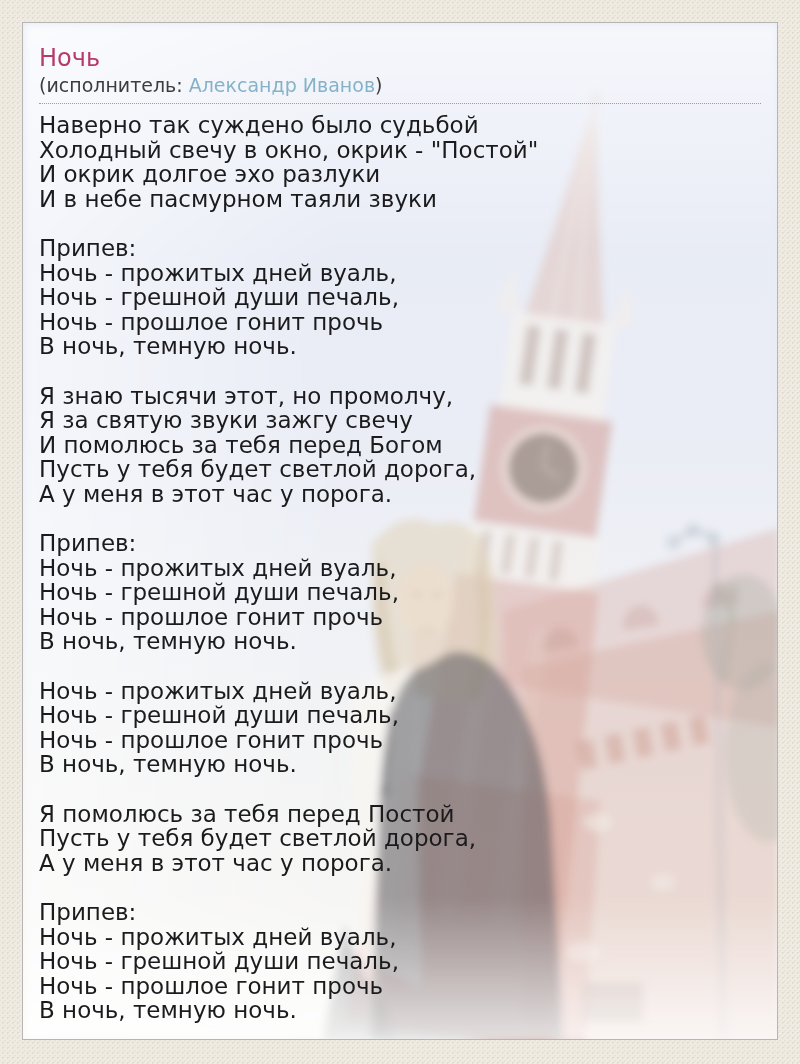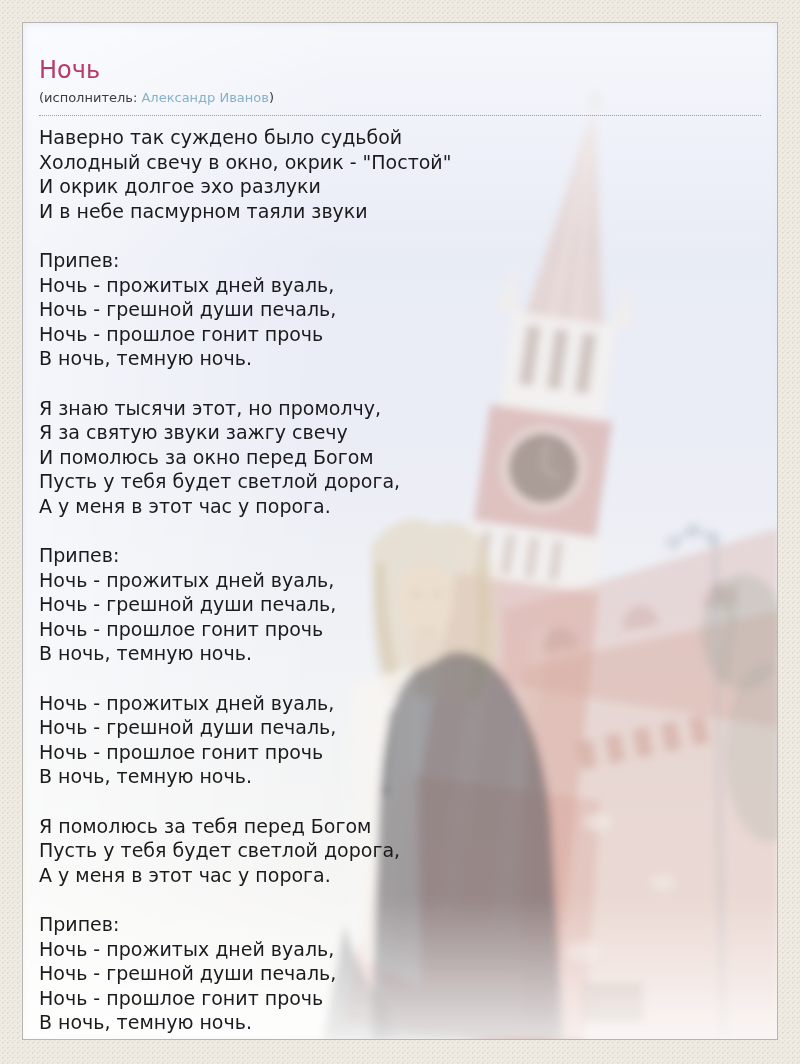--- a/index.html
+++ b/index.html
@@ -40,44 +40,44 @@
     position: absolute;
     left: 0; top: 0;
     width: 756px;
     height: 1017px;
     z-index: 0;
     pointer-events: none;
   }
   .content {
     position: relative;
     z-index: 1;
-    padding: 24px 16px 0 16px;
+    padding: 12px 16px 0 16px;
   }
   .song-title {
     margin: 8px 0 2px 0;
     font-size: 24px;
     font-weight: 400;
     color: var(--title-color, #b83a68);
     line-height: 30px;
   }
   .subtitle {
-    font-size: 13px;
+    font-size: 19px;
     color: #3c3c40;
     line-height: 21px;
     padding-bottom: 7px;
     border-bottom: 1px dotted #9d9da1;
   }
   .artist-link {
     color: var(--link-color, #85b2c8);
     text-decoration: none;
     cursor: pointer;
   }
   .lyrics {
     margin-top: 9px;
-    font-size: 19px;
+    font-size: 23px;
     color: #1b1b1d;
     line-height: 24.6px;
   }
   .stanza { margin: 0 0 24.6px 0; }
   .stanza:last-child { margin-bottom: 0; }
   .line { white-space: pre; }
 </style>
 </head>
 <body>
 
@@ -204,39 +204,39 @@
         <div class="stanza">
           <div class="line">Припев:</div>
           <div class="line">Ночь - прожитых дней вуаль,</div>
           <div class="line">Ночь - грешной души печаль,</div>
           <div class="line">Ночь - прошлое гонит прочь</div>
           <div class="line">В ночь, темную ночь.</div>
         </div>
         <div class="stanza">
           <div class="line">Я знаю тысячи этот, но промолчу,</div>
           <div class="line">Я за святую звуки зажгу свечу</div>
-          <div class="line">И помолюсь за окно перед Богом</div>
+          <div class="line">И помолюсь за тебя перед Богом</div>
           <div class="line">Пусть у тебя будет светлой дорога,</div>
           <div class="line">А у меня в этот час у порога.</div>
         </div>
         <div class="stanza">
           <div class="line">Припев:</div>
           <div class="line">Ночь - прожитых дней вуаль,</div>
           <div class="line">Ночь - грешной души печаль,</div>
           <div class="line">Ночь - прошлое гонит прочь</div>
           <div class="line">В ночь, темную ночь.</div>
         </div>
         <div class="stanza">
           <div class="line">Ночь - прожитых дней вуаль,</div>
           <div class="line">Ночь - грешной души печаль,</div>
           <div class="line">Ночь - прошлое гонит прочь</div>
           <div class="line">В ночь, темную ночь.</div>
         </div>
         <div class="stanza">
-          <div class="line">Я помолюсь за тебя перед Богом</div>
+          <div class="line">Я помолюсь за тебя перед Постой</div>
           <div class="line">Пусть у тебя будет светлой дорога,</div>
           <div class="line">А у меня в этот час у порога.</div>
         </div>
         <div class="stanza">
           <div class="line">Припев:</div>
           <div class="line">Ночь - прожитых дней вуаль,</div>
           <div class="line">Ночь - грешной души печаль,</div>
           <div class="line">Ночь - прошлое гонит прочь</div>
           <div class="line">В ночь, темную ночь.</div>
         </div>

